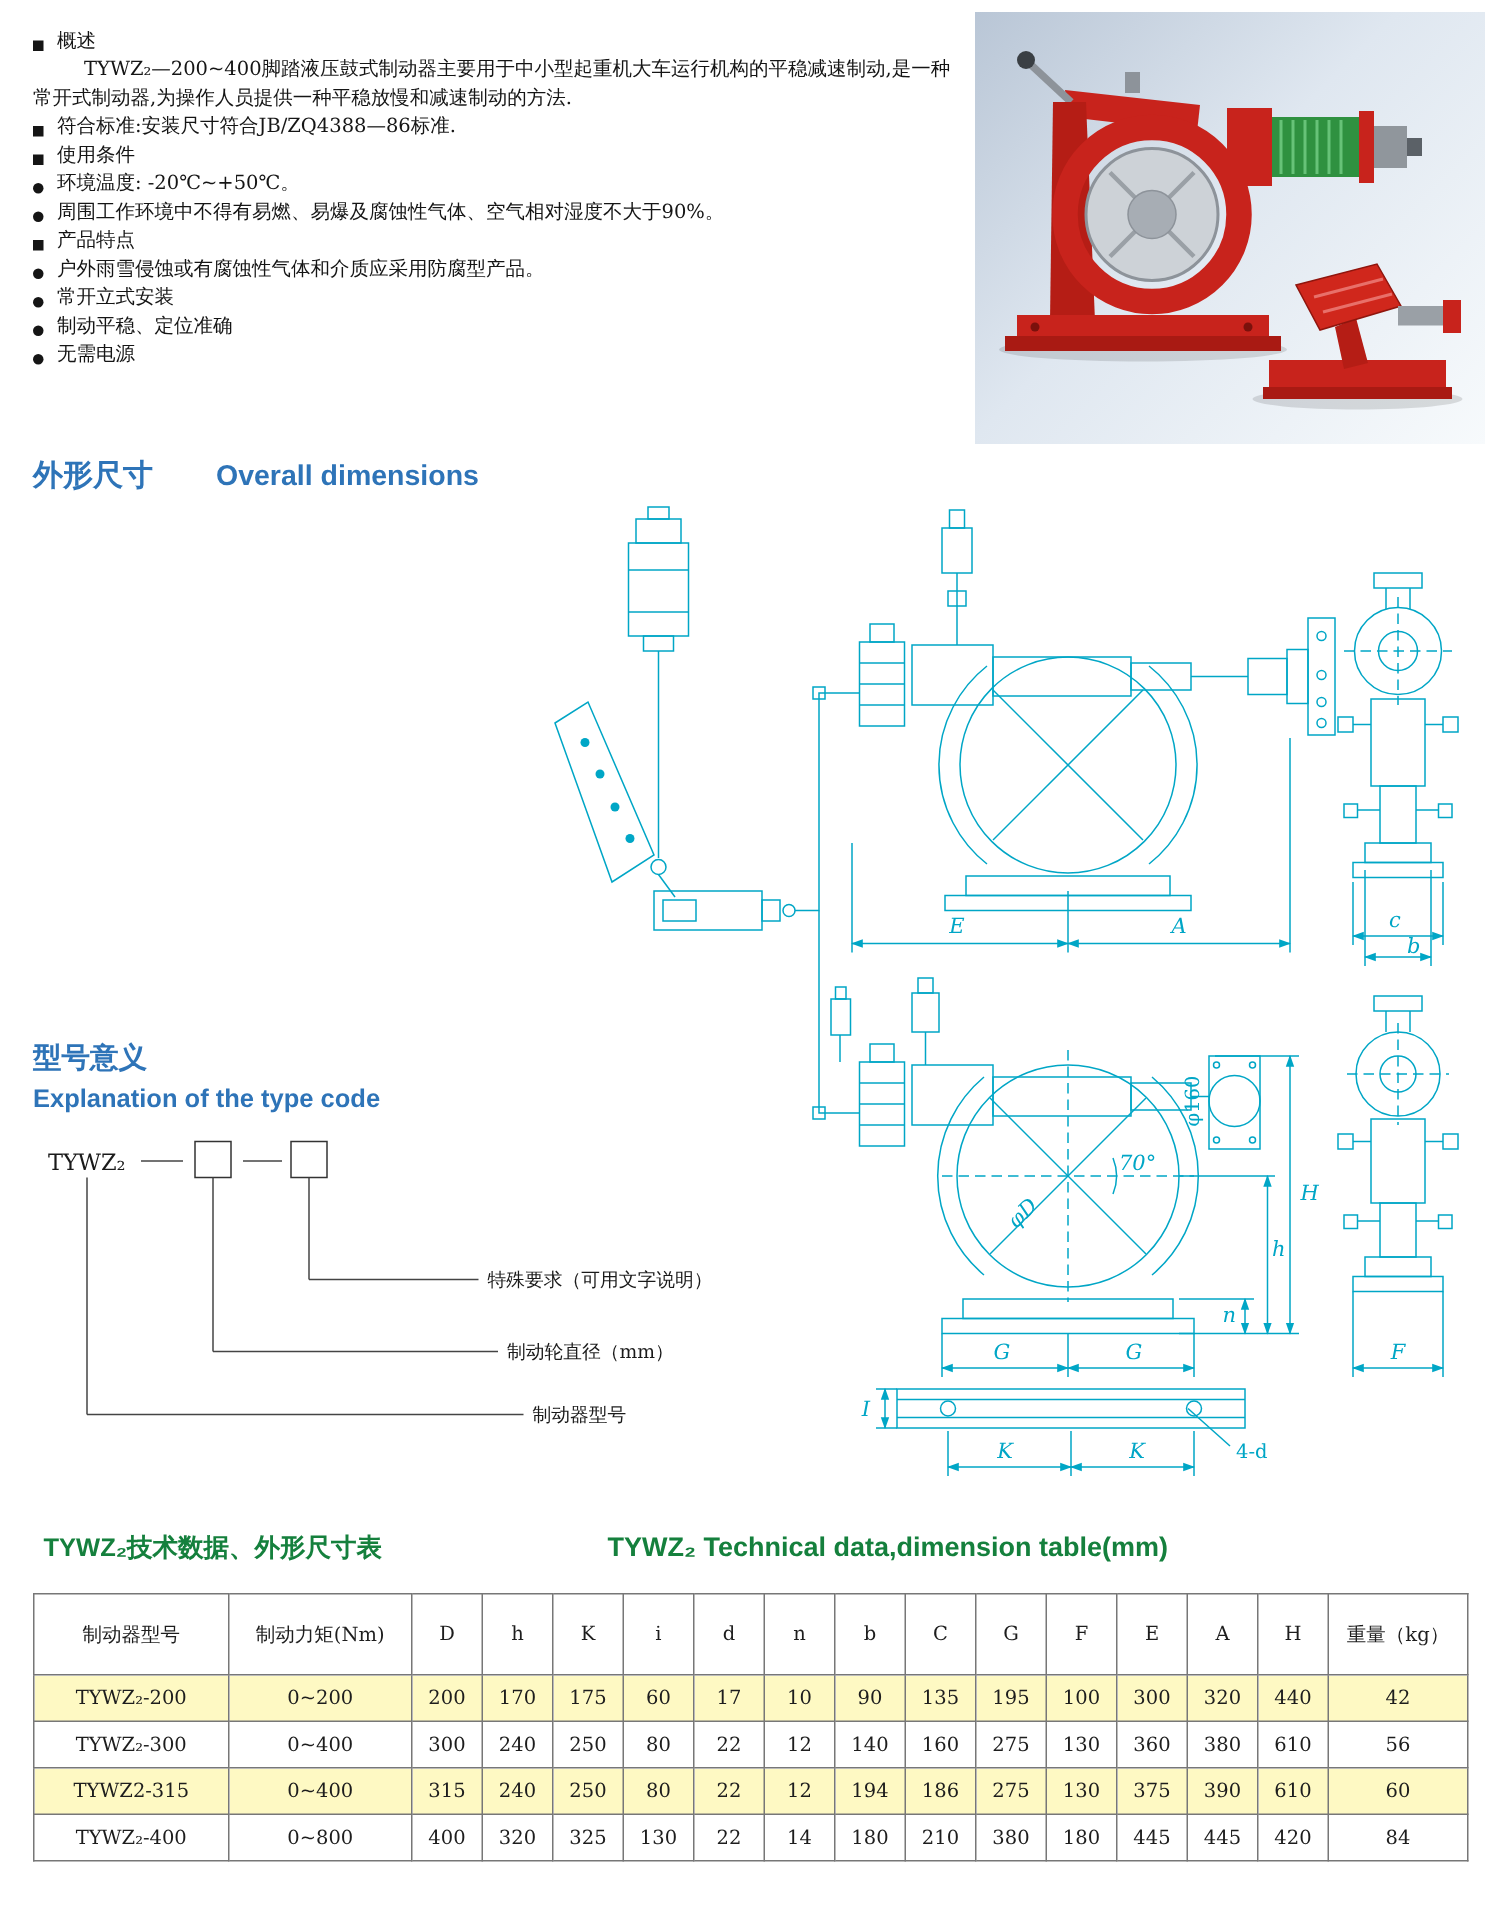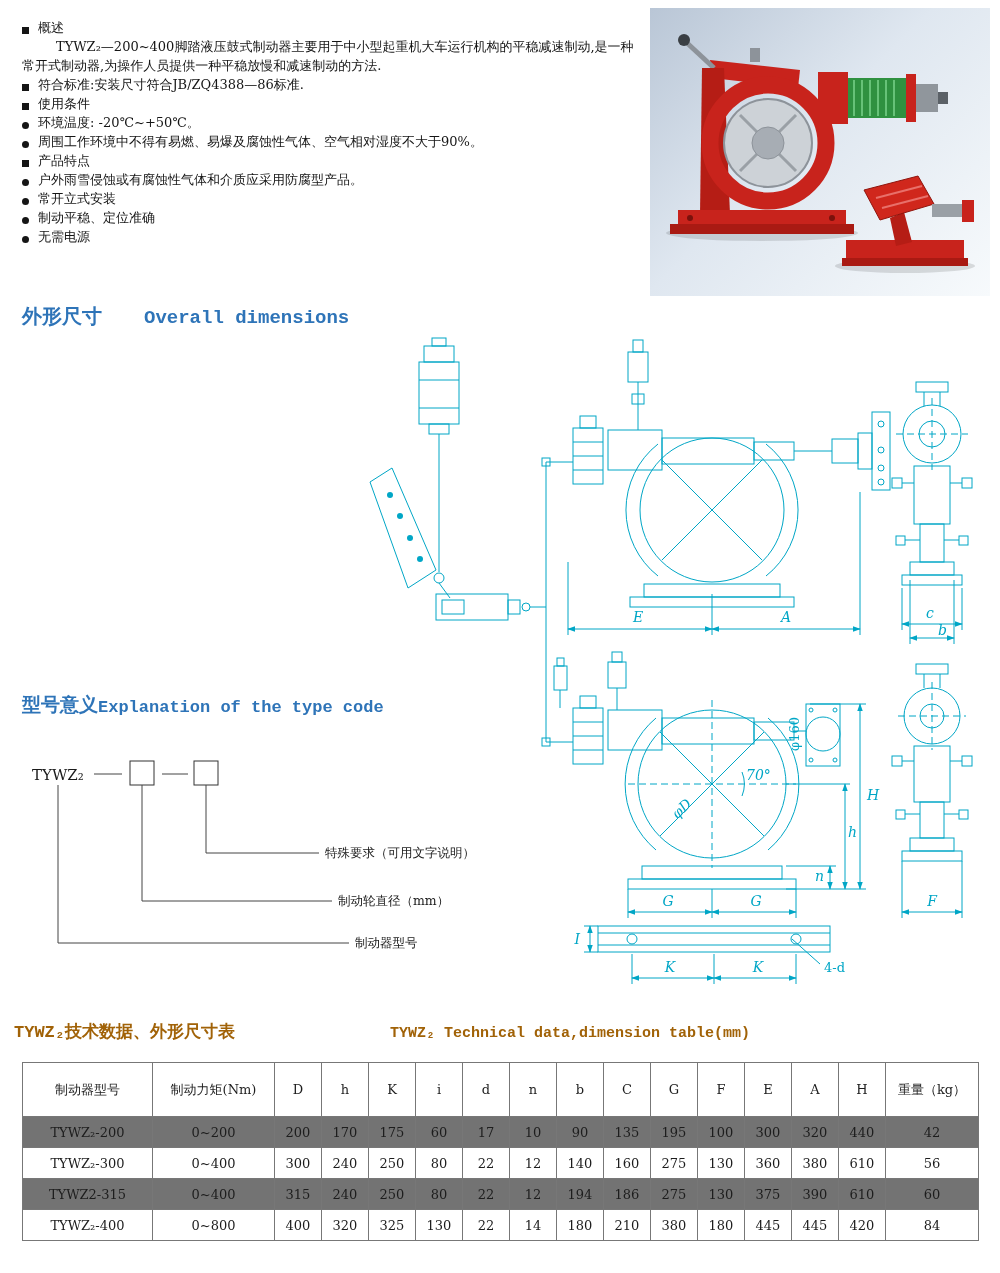--- a/index.html
+++ b/index.html
@@ -7,29 +7,29 @@
   body{width:1000px;height:1273px;position:relative;font-family:"Liberation Sans",sans-serif;color:#151515;overflow:hidden}
 
   
   .overview{position:absolute;left:22px;top:18px;width:620px;font-family:"DejaVu Serif",serif;font-size:13px;line-height:19px}
   .ov-line{display:flex;align-items:center}
   .bullet{flex:0 0 auto;width:7px;height:7px;background:#151515;margin:6px 9px 0 0}
   .bullet.ci{border-radius:50%}
   .ov-para{text-indent:34px}
 
   
-  .sec-title{position:absolute;display:flex;align-items:baseline;font-weight:bold;color:#2e74b8;font-family:Liberation Mono, monospace}
+  .sec-title{position:absolute;display:flex;align-items:baseline;font-weight:bold;color:#2e74b8;font-family:Liberation Sans, sans-serif}
   #dims-title{left:22px;top:303px;font-size:20px}
   #dims-title .en{margin-left:42px;font-size:19px}
-  #typecode-title{left:22px;top:692px;flex-direction:row;align-items:center}
+  #typecode-title{left:22px;top:692px;flex-direction:column;align-items:flex-start}
   #typecode-title .zh{font-size:19px}
   #typecode-title .en{font-size:17px;margin-top:5px}
-  #table-title{left:14px;top:1020px;color:#a16207;font-size:17px}
+  #table-title{left:29px;top:1020px;color:#15803d;font-size:17px}
   #table-title .zh{display:inline-block;width:376px}
-  #table-title .en{font-size:15px}
+  #table-title .en{font-size:18px}
 
   
   .photo{position:absolute;left:650px;top:8px;width:340px;height:288px;
          background:linear-gradient(135deg,#b9c6d6 0%,#dfe7f0 45%,#f7fafc 100%);}
   .photo svg{display:block;width:100%;height:100%}
 
   
   .cad{position:absolute;left:340px;top:332px;width:650px;height:660px}
   .cad line,.cad rect,.cad circle,.cad path,.cad polyline,.cad polygon{stroke:#00a6c6;fill:none;stroke-width:1}
   .cad .fill{fill:#00a6c6;stroke:none}
@@ -43,21 +43,21 @@
   .typecode rect{stroke:#333;fill:none}
   .typecode text{fill:#1a1a1a;font:15px "DejaVu Serif",serif}
   .typecode text.lbl{font-size:12.5px}
 
   
   .spec{position:absolute;left:22px;top:1062px;width:956px;border-collapse:collapse;table-layout:fixed;
         font-family:"DejaVu Serif",serif;color:#1d1d1d}
   .spec th,.spec td{border:1px solid #777;text-align:center;vertical-align:middle;font-weight:normal;overflow:hidden}
   .spec thead th{height:54px;font-size:13px;background:#fff}
   .spec tbody td{height:31px;font-size:13px}
-  .spec tr.shade td{background:#737373}
+  .spec tr.shade td{background:#fef9c3}
 </style>
 </head>
 <body>
 
 <section class="overview">
   <div class="ov-line">
       <span class="bullet"></span>
       <span>概述</span>
     </div>
   <p class="ov-para">TYWZ₂—200~400脚踏液压鼓式制动器主要用于中小型起重机大车运行机构的平稳减速制动,是一种常开式制动器,为操作人员提供一种平稳放慢和减速制动的方法.</p>

